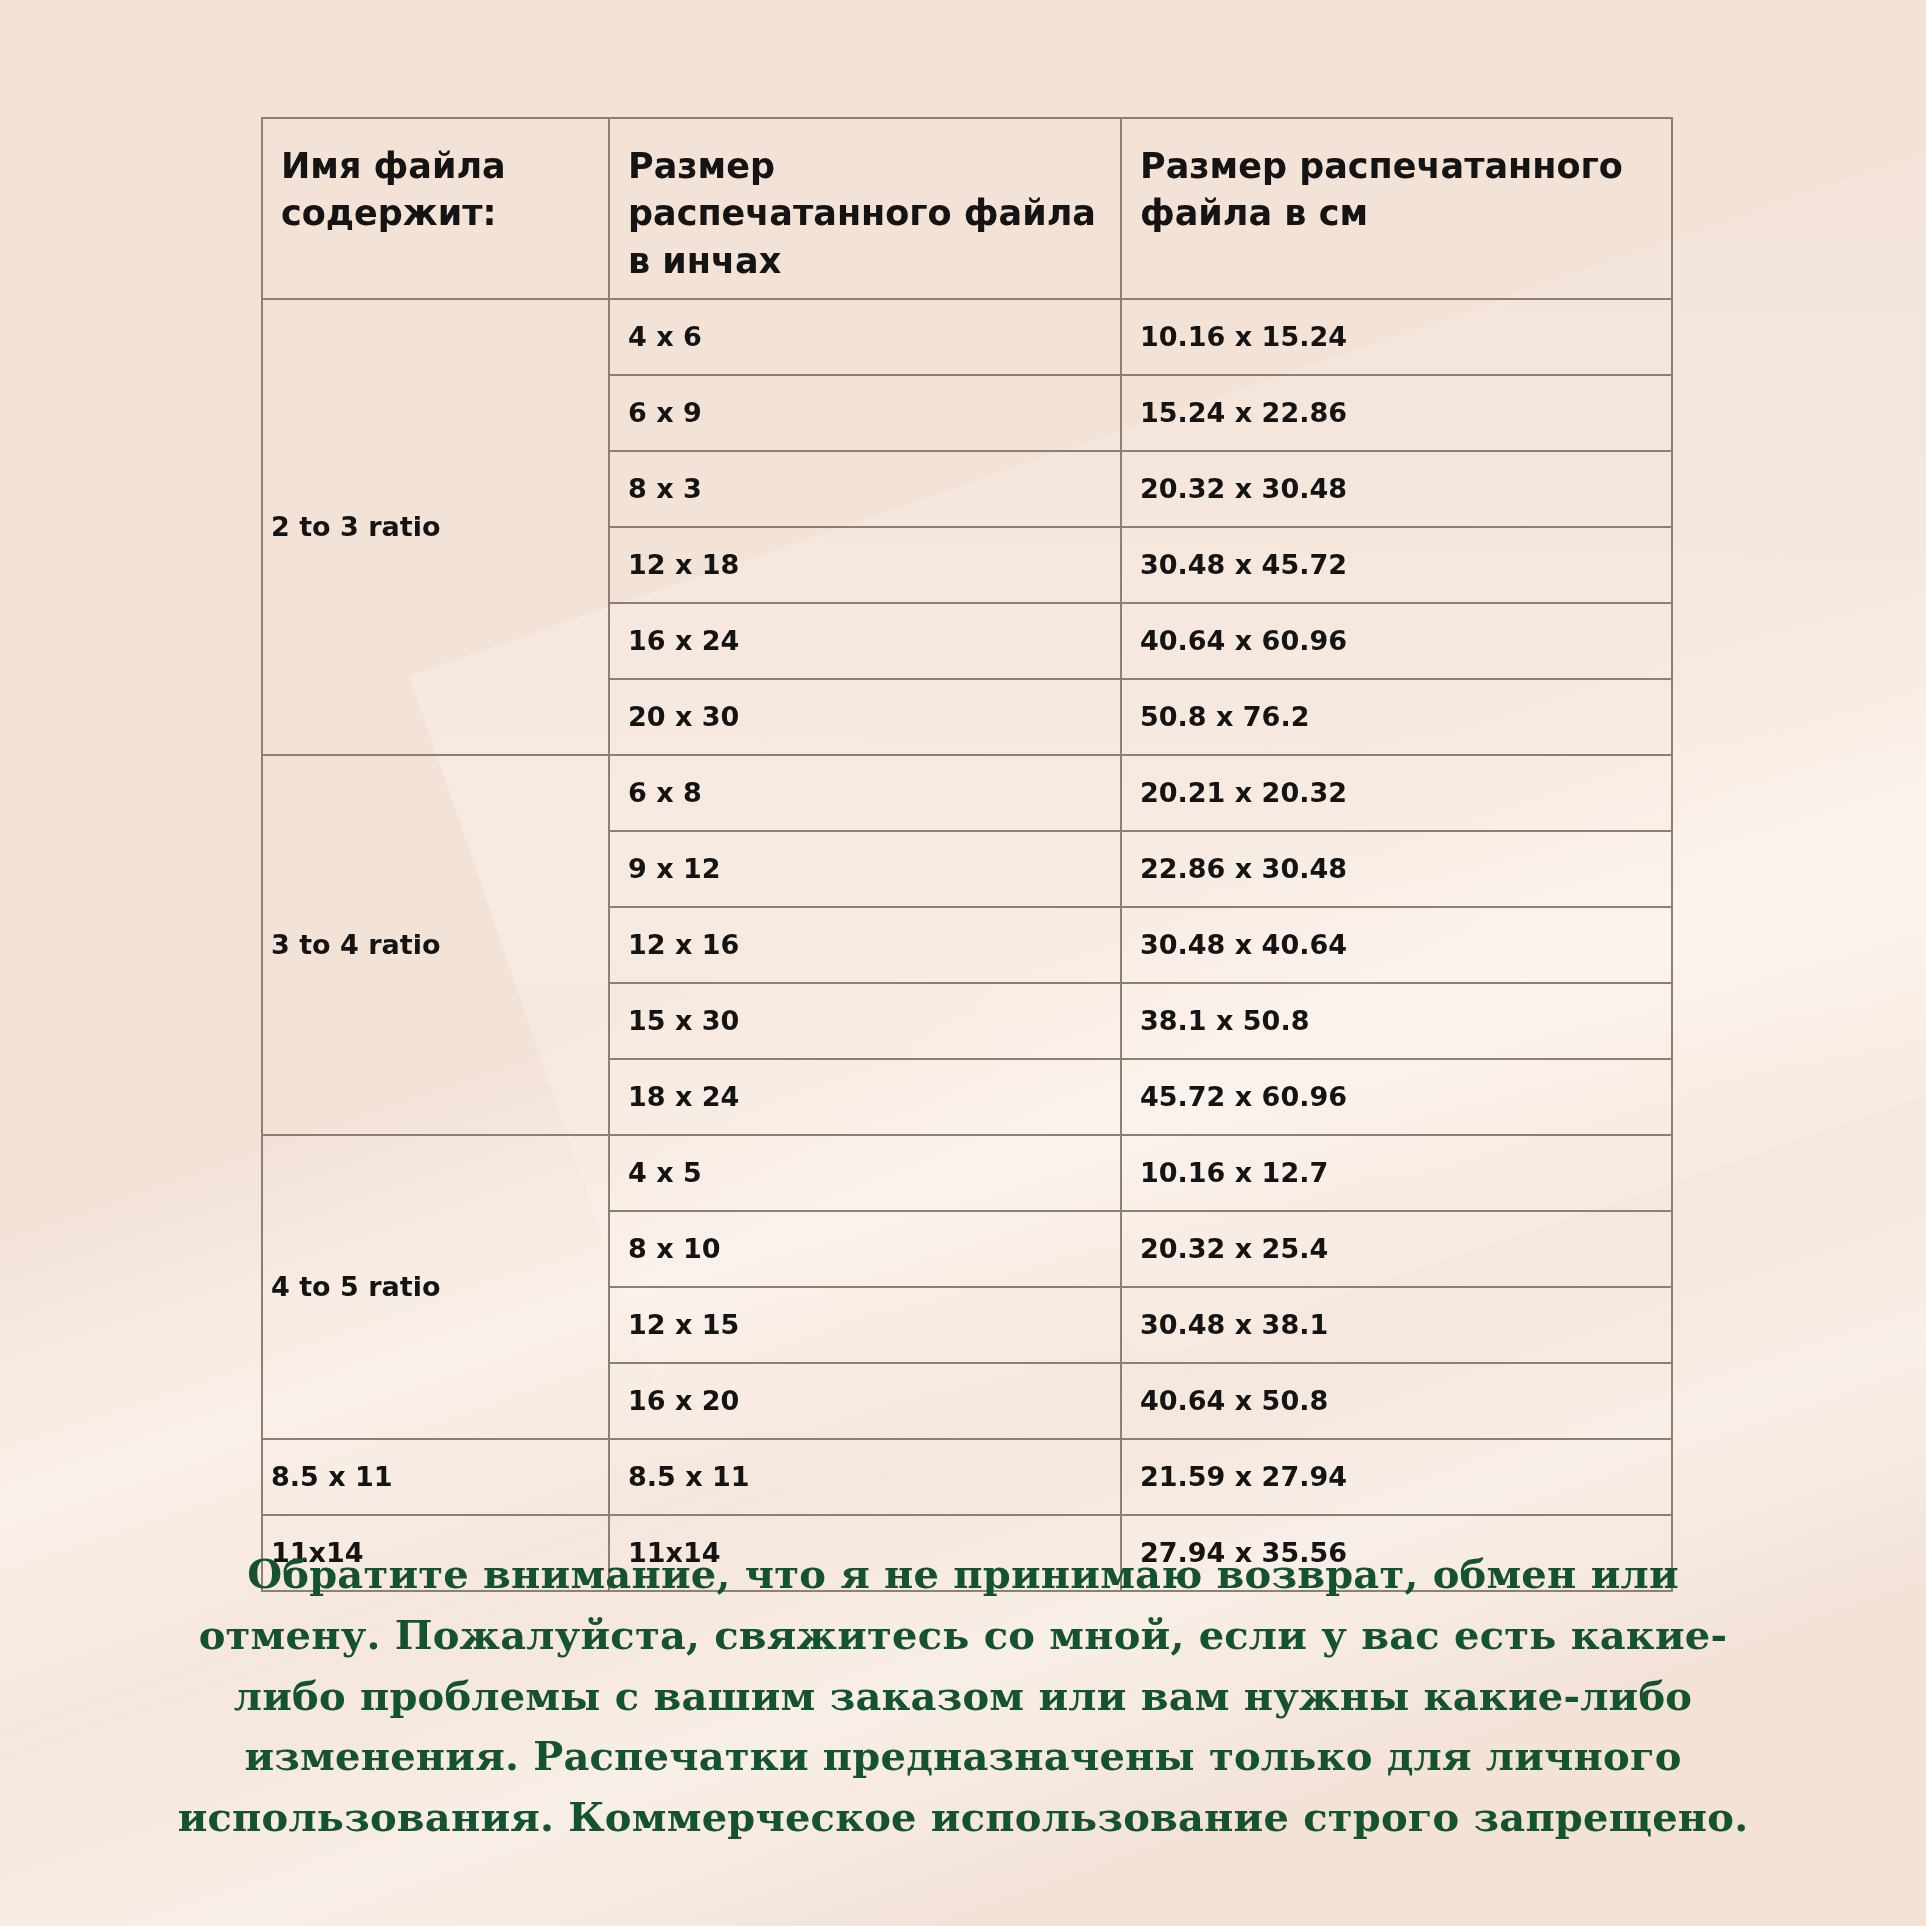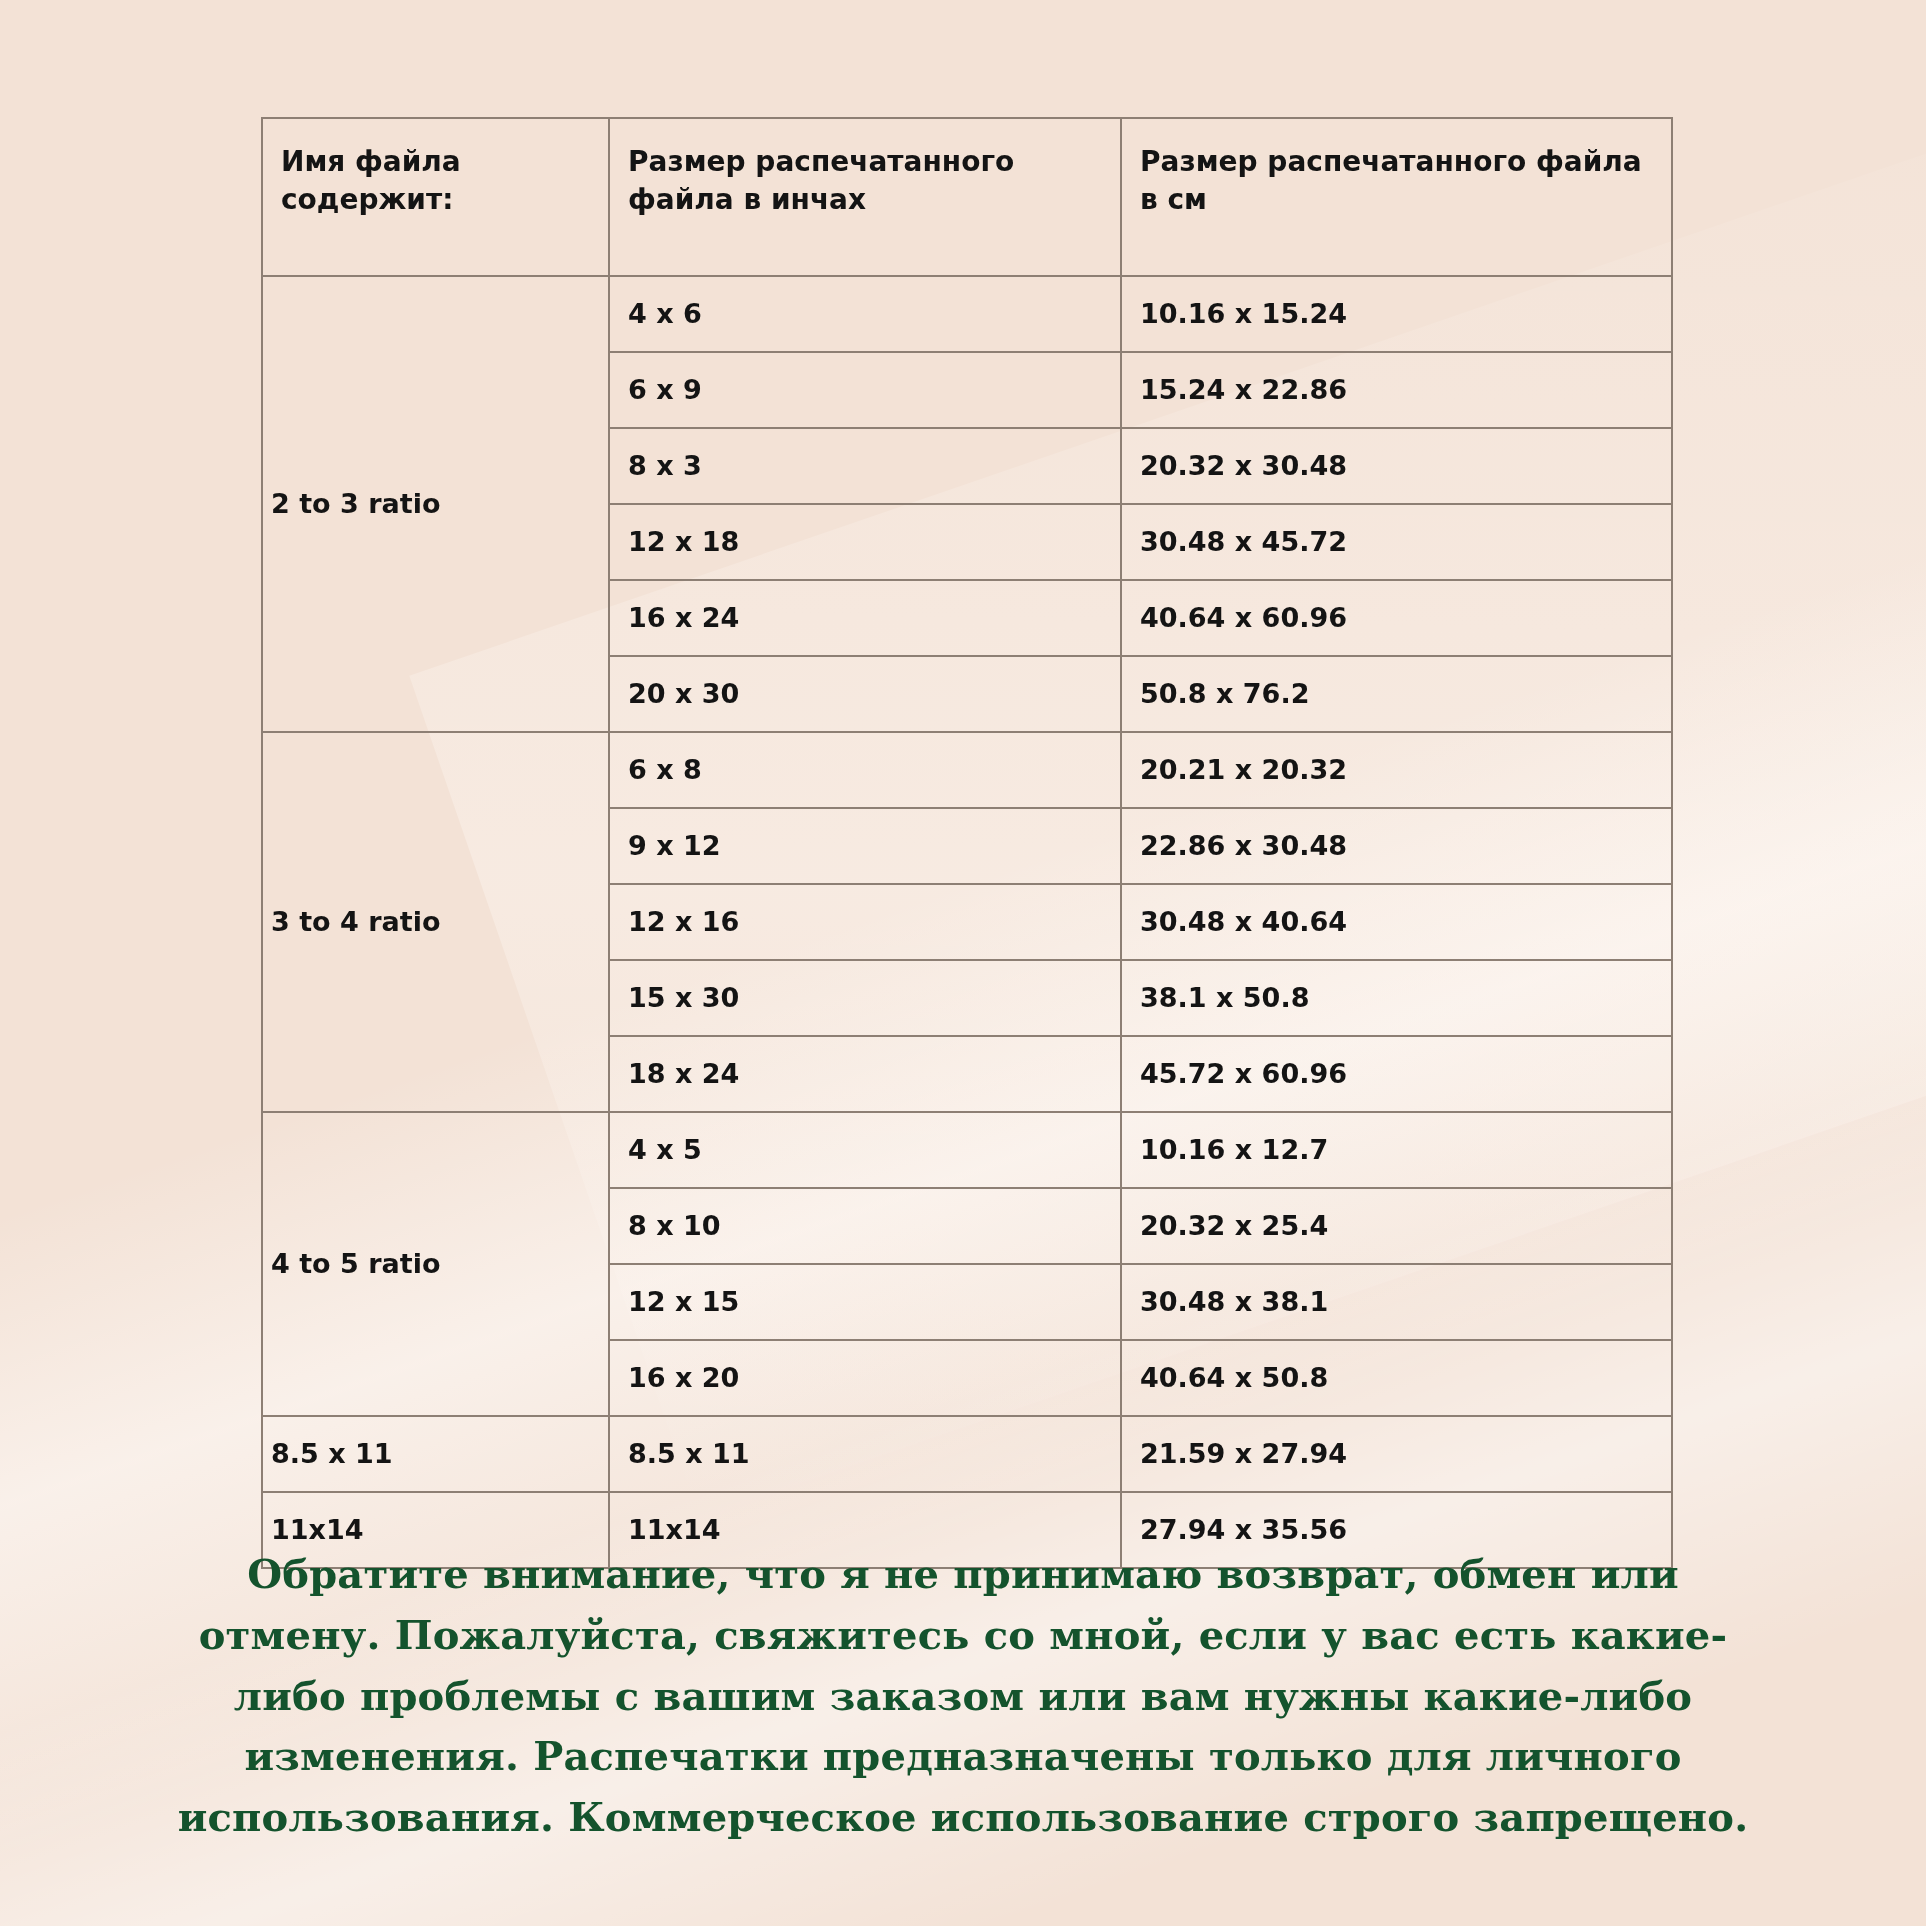--- a/index.html
+++ b/index.html
@@ -76,21 +76,21 @@
     vertical-align: middle;
     padding: 13px 18px;
     line-height: 1.35;
     font-weight: bold;
     background: transparent;
   }
   .size-table thead th {
     height: 119px;
     vertical-align: top;
     padding-top: 24px;
-    font-size: 28px;
+    font-size: 35px;
   }
   .size-table td.ratio-cell {
     vertical-align: middle;
     font-size: 27px;
     padding-left: 8px;
   }
   .size-table td.data-cell {
     height: 48px;
     margin-top: 28px;
   }

